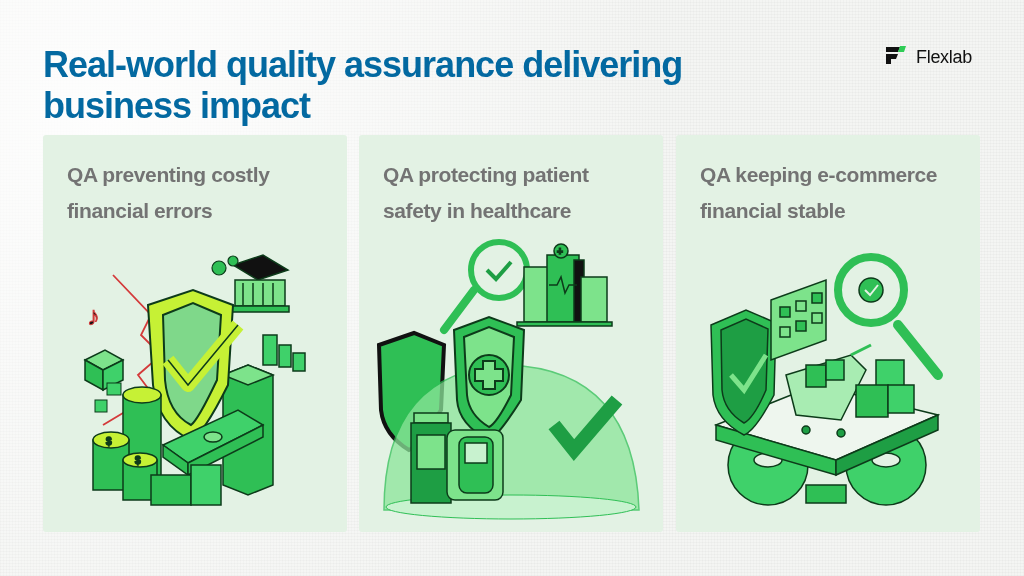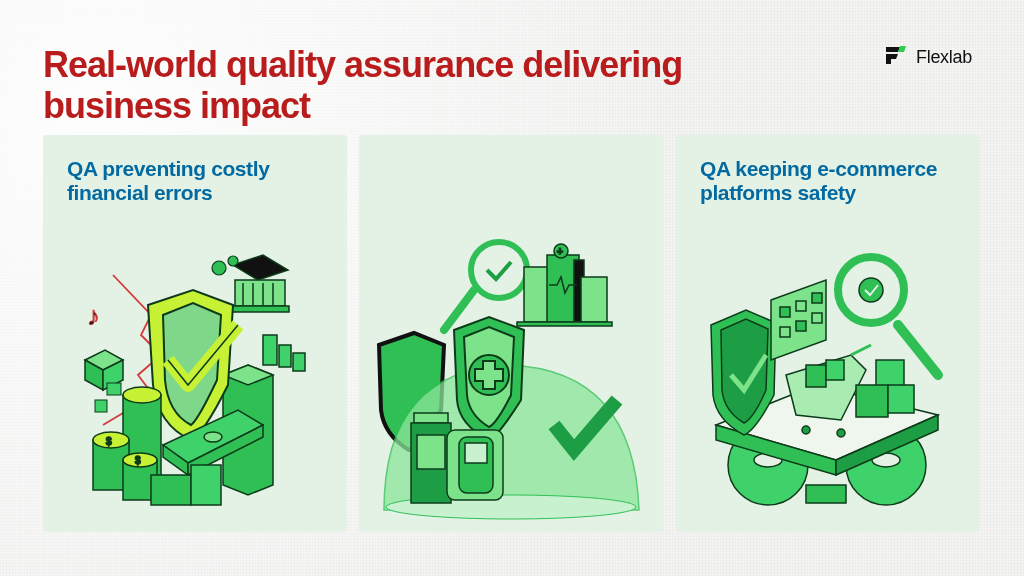--- a/index.html
+++ b/index.html
@@ -8,34 +8,34 @@
     font-family: "Liberation Sans", sans-serif;
     background: #f4f5f3;
     background-image:
       radial-gradient(circle at 10% 20%, rgba(255,255,255,0.9) 0, rgba(255,255,255,0) 55%),
       repeating-linear-gradient(0deg, rgba(0,0,0,0.025) 0 1px, transparent 1px 3px),
       repeating-linear-gradient(90deg, rgba(0,0,0,0.02) 0 1px, transparent 1px 3px);
     position: relative;
   }
   .title {
     position: absolute; left: 43px; top: 44px; width: 760px;
-    font-size: 36px; line-height: 41px; font-weight: 700; color: #b91c1c;
+    font-size: 36px; line-height: 41px; font-weight: 700; color: #0369a1;
     letter-spacing: -1px;
   }
   .logo {
     position: absolute; left: 884px; top: 44px; display: flex; align-items: center; gap: 8px;
   }
   .logo-text { font-size: 18px; font-weight: 400; color: #111; letter-spacing: -0.3px; }
   .card {
     position: absolute; top: 135px; width: 304px; height: 397px;
     background: #e3f2e4; border-radius: 3px;
   }
   .card-title {
     position: absolute; left: 24px; top: 22px; width: 262px;
-    font-size: 21px; line-height: 24px; font-weight: 700; color: #0369a1; letter-spacing: -0.4px;
+    font-size: 21px; line-height: 36px; font-weight: 700; color: #737373; letter-spacing: -0.4px;
   }
   .illus { position: absolute; left: 0; top: 100px; width: 304px; height: 290px; }
 </style>
 </head>
 <body>
 
 <div class="title">Real-world quality assurance delivering business impact</div>
 
 <div class="logo">
   <span>
@@ -112,20 +112,21 @@
         <polygon points="145,228 220,190 220,202 145,240" fill="#2fbf55"></polygon>
         <ellipse cx="170" cy="202" rx="9" ry="5" fill="#7de38b"></ellipse>
         <rect x="108" y="240" width="40" height="30" fill="#2fbf55"></rect>
         <rect x="148" y="230" width="30" height="40" fill="#3fd16a"></rect>
       </g>
     </svg>
   </div>
 </div>
 
 <div class="card" style="left:359px">
+  <div class="card-title">QA protecting patient safety in healthcare</div>
   <div class="illus">
     <svg width="304" height="290" viewBox="0 0 304 290">
 
       <g stroke="#0d3b1a" stroke-width="2">
         <line x1="115" y1="55" x2="85" y2="95" stroke="#2fbf55" stroke-width="8" stroke-linecap="round"></line>
         <circle cx="140" cy="35" r="28" fill="#e3f2e4" stroke="#2fbf55" stroke-width="6"></circle>
         <polyline points="128,35 137,44 152,27" fill="none" stroke="#1e9e44" stroke-width="4"></polyline>
       </g>
 
       <g stroke="#0d3b1a" stroke-width="1.5">
@@ -162,21 +163,21 @@
       <g stroke="#0d3b1a" stroke-width="1.5">
         <rect x="88" y="195" width="56" height="70" rx="8" fill="#7de38b"></rect>
         <rect x="100" y="202" width="34" height="56" rx="8" fill="#2fbf55"></rect>
         <rect x="106" y="208" width="22" height="20" fill="#c8f2cf"></rect>
       </g>
     </svg>
   </div>
 </div>
 
 <div class="card" style="left:676px">
-  <div class="card-title">QA keeping e-commerce platforms safety</div>
+  <div class="card-title">QA keeping e-commerce financial stable</div>
   <div class="illus">
     <svg width="304" height="290" viewBox="0 0 304 290">
 
       <g stroke="#0d3b1a" stroke-width="1.5">
         <circle cx="92" cy="230" r="40" fill="#3fd16a"></circle>
         <ellipse cx="92" cy="225" rx="14" ry="7" fill="#e3f2e4"></ellipse>
         <circle cx="210" cy="230" r="40" fill="#3fd16a"></circle>
         <ellipse cx="210" cy="225" rx="14" ry="7" fill="#e3f2e4"></ellipse>
         <polygon points="40,190 140,150 262,180 160,225" fill="#eef6ee"></polygon>
         <polygon points="40,190 160,225 160,240 40,205" fill="#2fbf55"></polygon>

